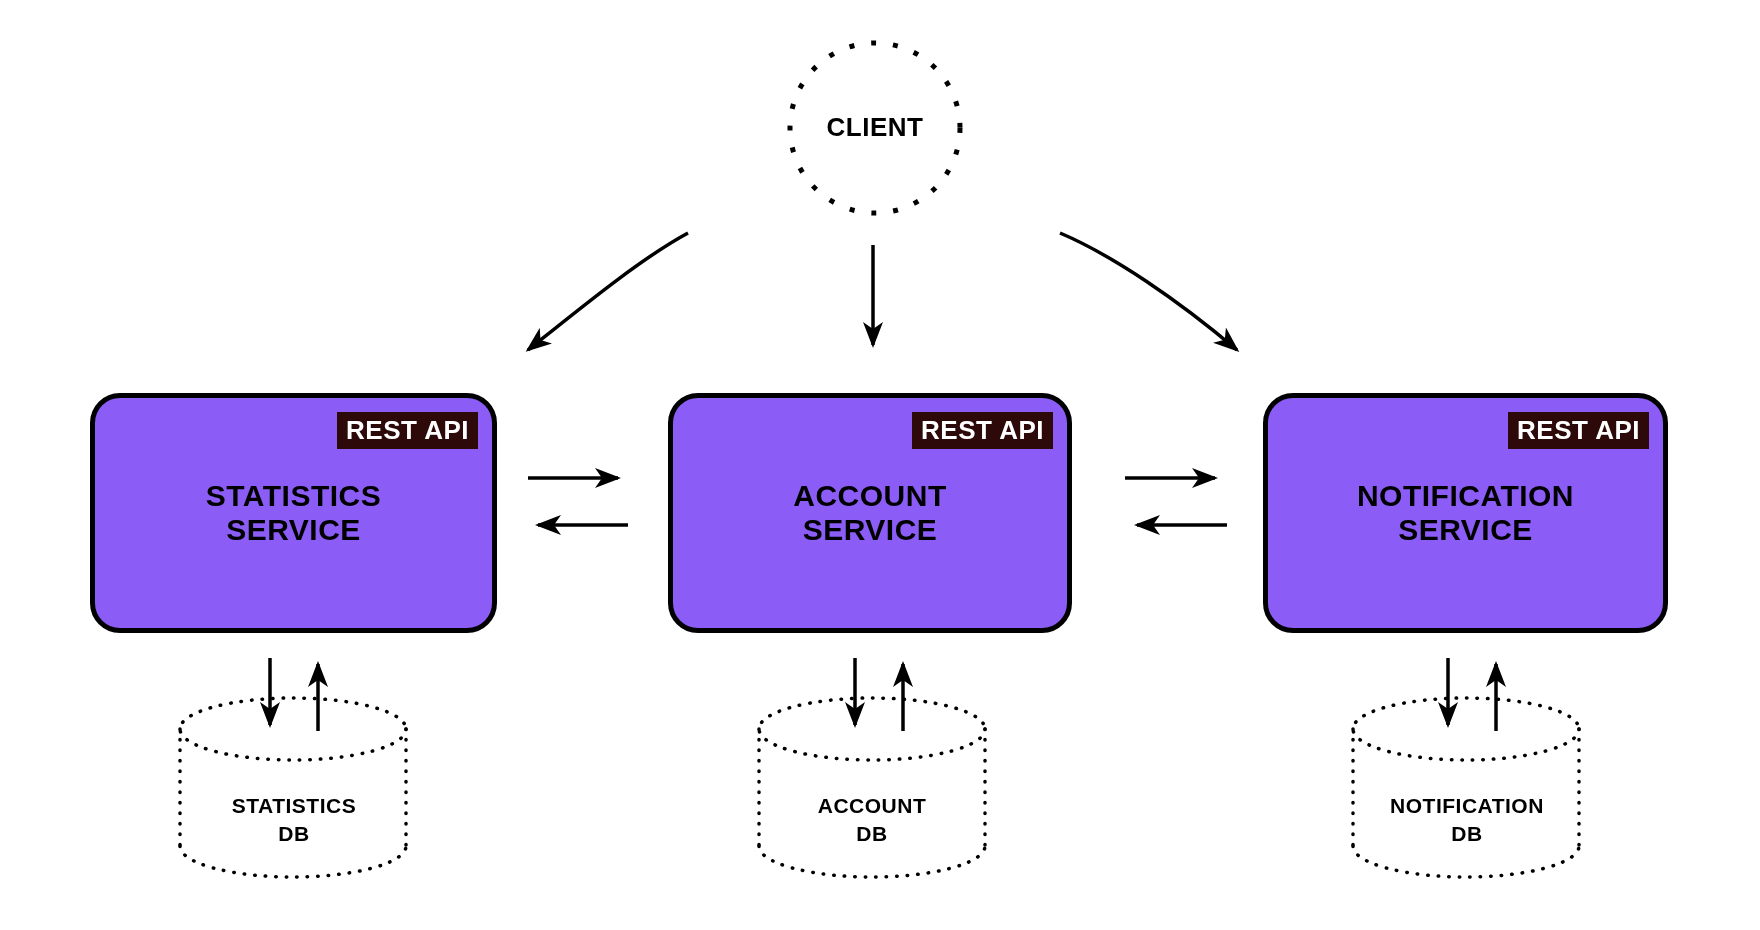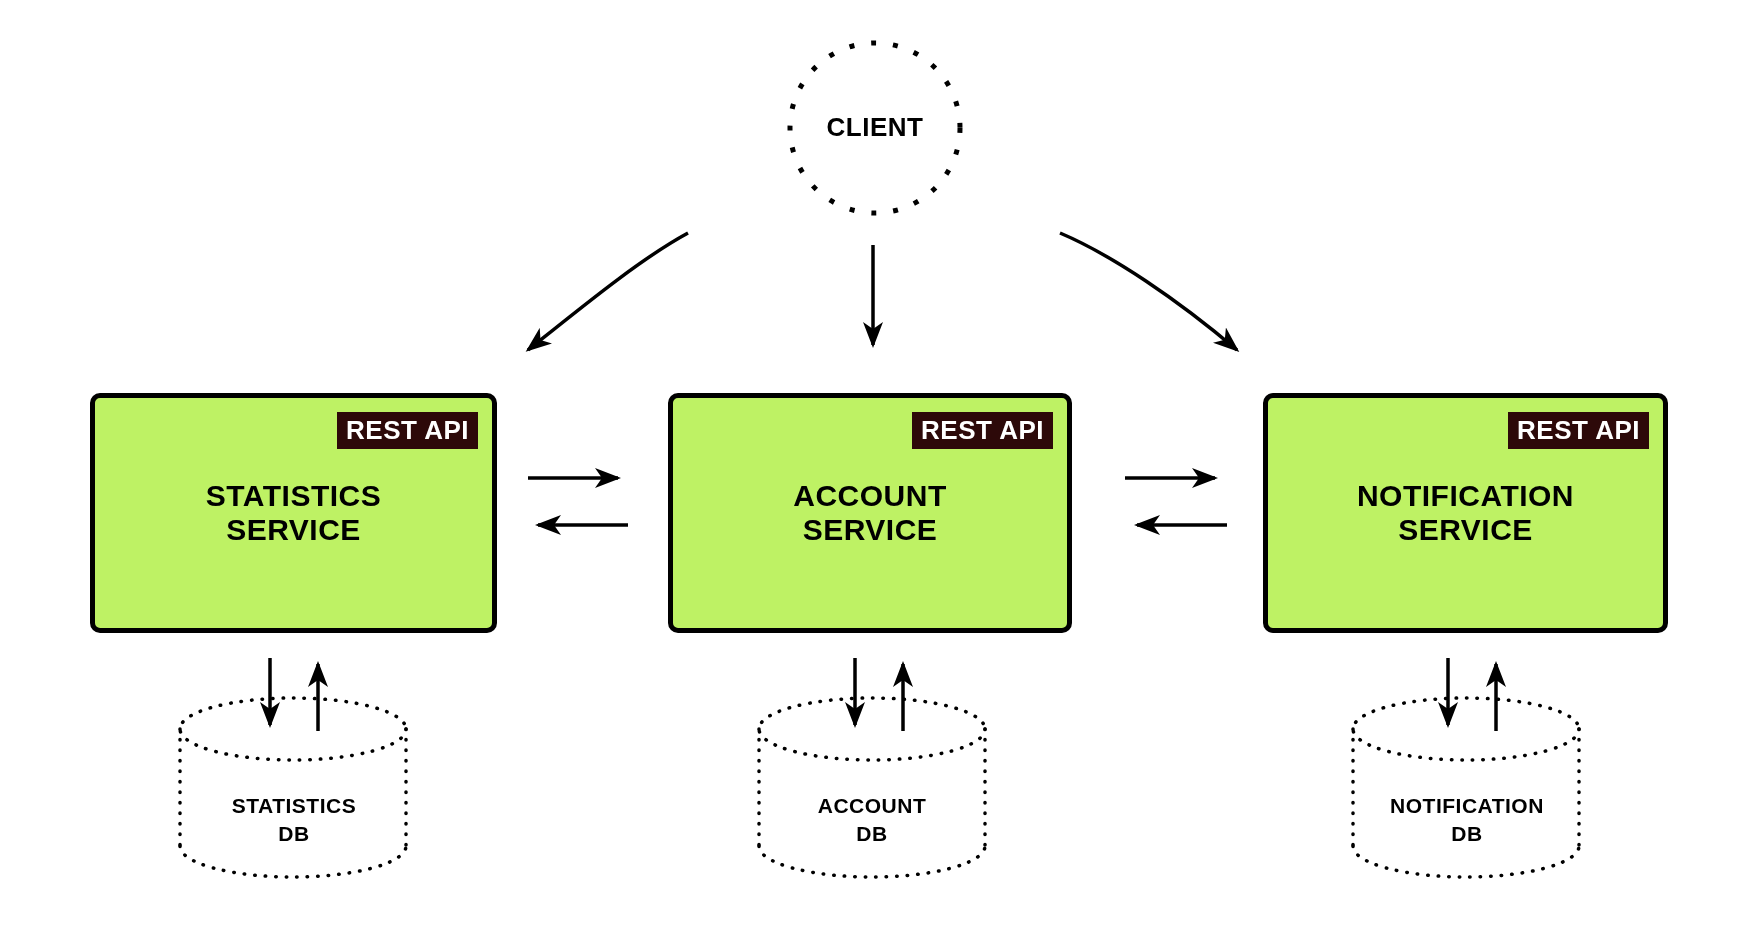--- a/index.html
+++ b/index.html
@@ -32,22 +32,22 @@
     font-weight: bold;
     color: #000000;
     letter-spacing: 0.5px;
   }
   .service-box {
     position: absolute;
     top: 393px;
     height: 240px;
     box-sizing: border-box;
     border: 5px solid #000000;
-    border-radius: 10px;
-    background: #bef264;
+    border-radius: 30px;
+    background: #8b5cf6;
     display: flex;
     align-items: center;
     justify-content: center;
   }
   .service-box.statistics   { left: 90px;   width: 407px; }
   .service-box.account      { left: 668px;  width: 404px; }
   .service-box.notification { left: 1263px; width: 405px; }
   .rest-api-badge {
     position: absolute;
     top: 14px;

